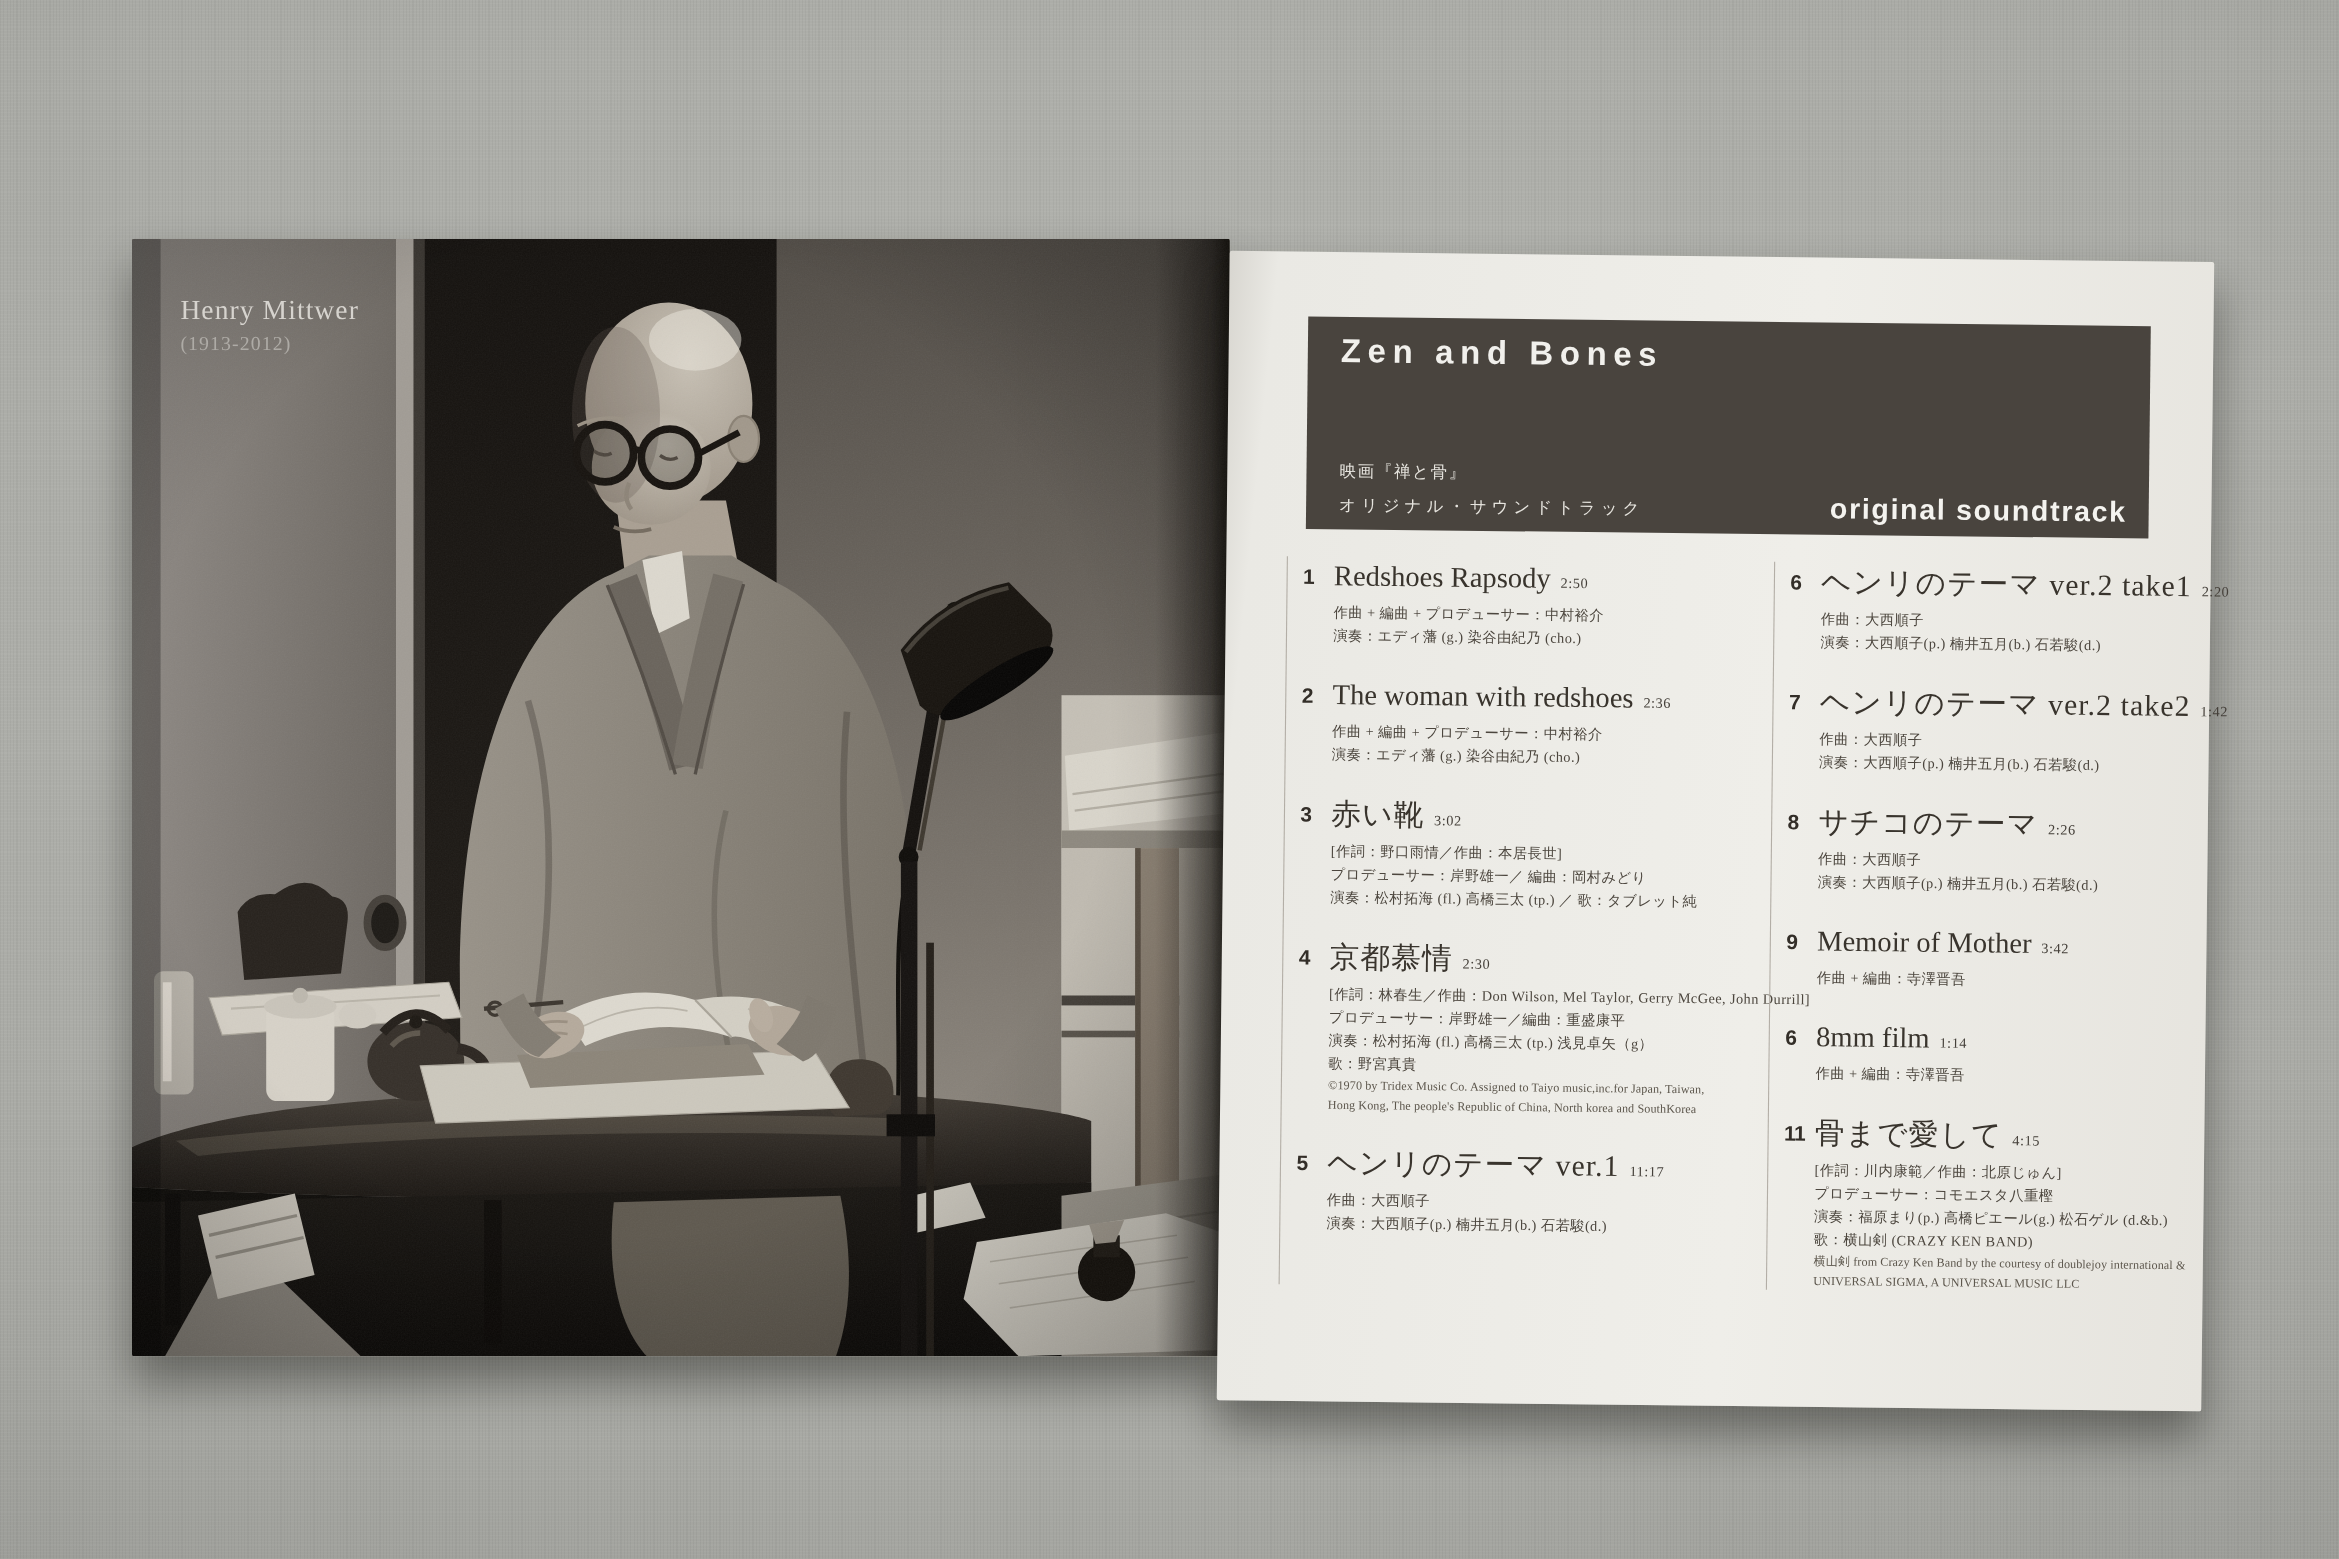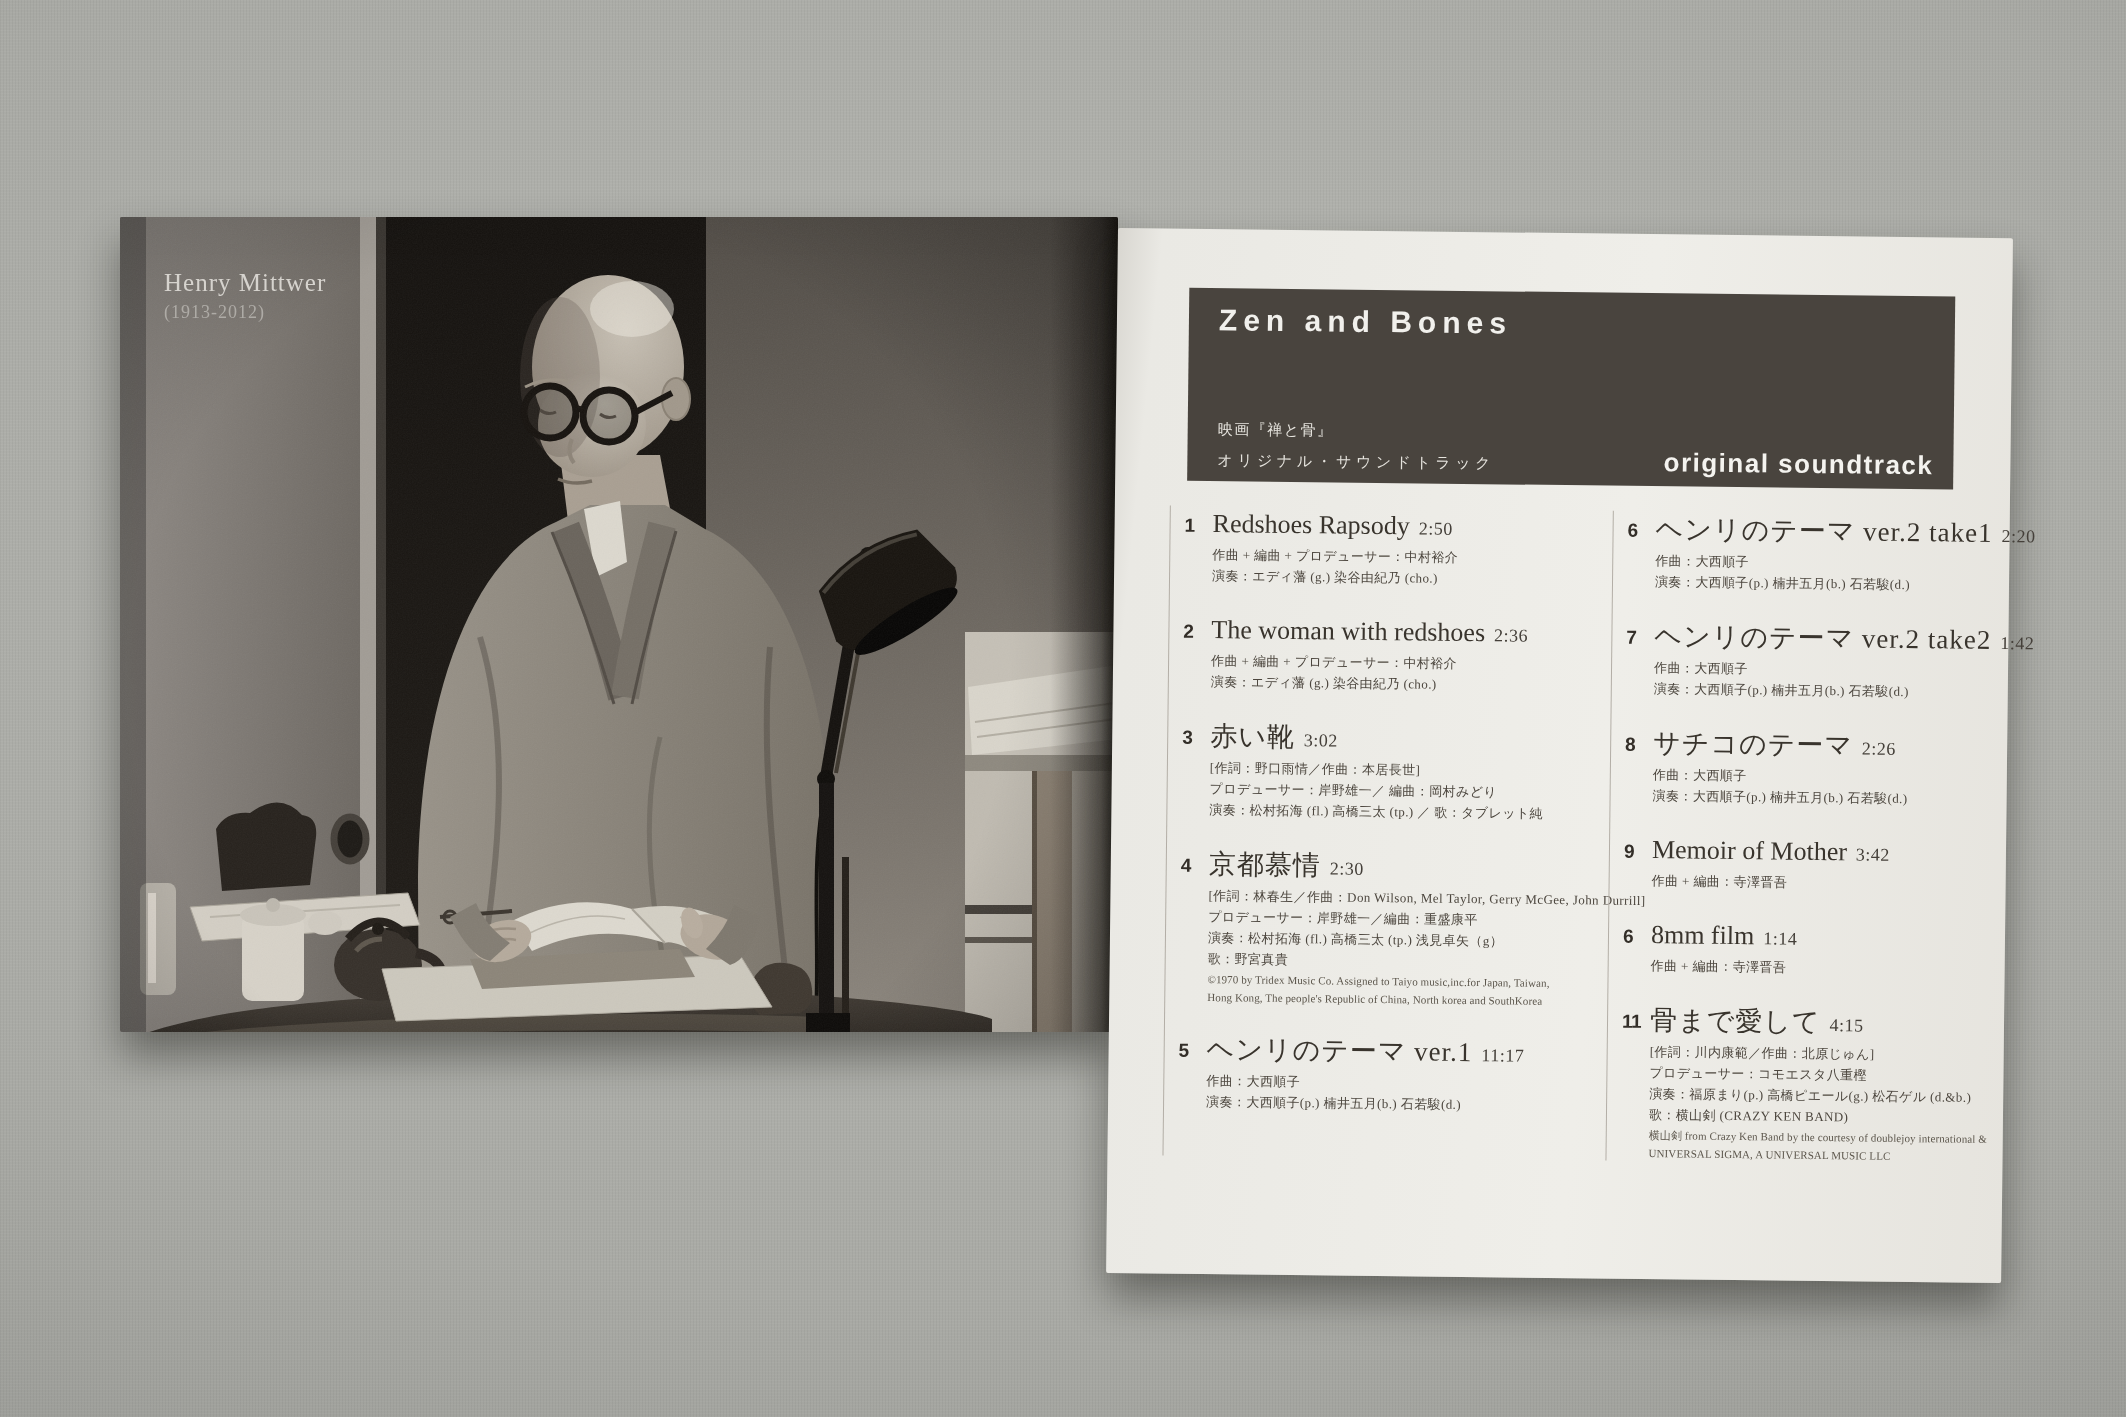--- a/index.html
+++ b/index.html
@@ -7,21 +7,21 @@
     width:2126px;height:1417px;position:relative;overflow:hidden;
     background-color:#a7a8a3;
     background-image:
       repeating-linear-gradient(0deg, rgba(255,255,255,0.035) 0 1px, transparent 1px 3px),
       repeating-linear-gradient(90deg, rgba(0,0,0,0.035) 0 1px, transparent 1px 3px),
       radial-gradient(120% 95% at 48% 40%, #b6b7b2 0%, #a9aaa5 55%, #8e8f8a 100%);
     font-family:"Liberation Serif","DejaVu Serif",serif;
   }
   .page{position:absolute;border-radius:2px;box-shadow:0 24px 42px rgba(25,24,20,0.45);}
   
-  .left-page{left:120px;top:217px;width:998px;height:815px;background:#2a2念724;overflow:hidden;}
+  .left-page{left:120px;top:217px;width:998px;height:1016px;background:#2a2念724;overflow:hidden;}
   .left-page svg{display:block;width:998px;height:1016px;}
   .photo-caption{position:absolute;left:44px;top:50px;color:#d6d3ce;line-height:1.25;}
   .photo-caption .cap-name{font-size:25px;letter-spacing:1px;}
   .photo-caption .cap-years{font-size:18px;color:#aeaba6;letter-spacing:1px;margin-top:3px;}
   
   .right-page{left:1118px;top:228px;width:895px;height:1045px;
     background:linear-gradient(95deg,#d8d6d0 0px,#eae9e4 45px,#efeee9 55%,#e6e4de 100%);
     transform:rotate(0.65deg);transform-origin:top left;color:#3b352e;}
   .header-band{position:absolute;left:72px;top:59px;width:766px;height:193px;background:#49443e;}
   .album-title{position:absolute;left:30px;top:15px;font-family:"Liberation Sans","DejaVu Sans",sans-serif;
@@ -34,21 +34,21 @@
   .tracklist{position:absolute;left:55px;top:277px;right:12px;display:flex;}
   .tcol{border-left:1px solid #b3aea6;padding-left:14px;display:flex;flex-direction:column;gap:26px;}
   .tcol1{width:413px;margin-right:15px;}
   .tcol2{width:384px;}
   .track{display:flex;}
   .tnum{width:28px;flex:none;font-family:"Liberation Sans","DejaVu Sans",sans-serif;font-weight:bold;
     font-size:19px;color:#332e28;padding-top:9px;letter-spacing:-0.5px;}
   .tbody{flex:1;min-width:0;}
   .title-line{font-size:26px;line-height:36px;white-space:nowrap;color:#39342d;}
   .ttitle.jp{font-size:27px;letter-spacing:1px;}
-  .ttime{font-size:18px;letter-spacing:0.5px;color:#45403a;margin-left:9px;}
+  .ttime{font-size:13px;letter-spacing:0.5px;color:#45403a;margin-left:9px;}
   .tdetail{font-size:13px;line-height:21px;letter-spacing:0.4px;color:#4c463e;white-space:nowrap;}
   .tnote{font-size:11px;line-height:16px;letter-spacing:0.1px;color:#5d574d;white-space:nowrap;margin-top:2px;}
 </style>
 </head>
 <body>
 
 <div class="page left-page">
   <svg viewBox="0 0 998 1016">
     <defs>
       <linearGradient id="gWallL" x1="0" y1="0" x2="1" y2="0">

